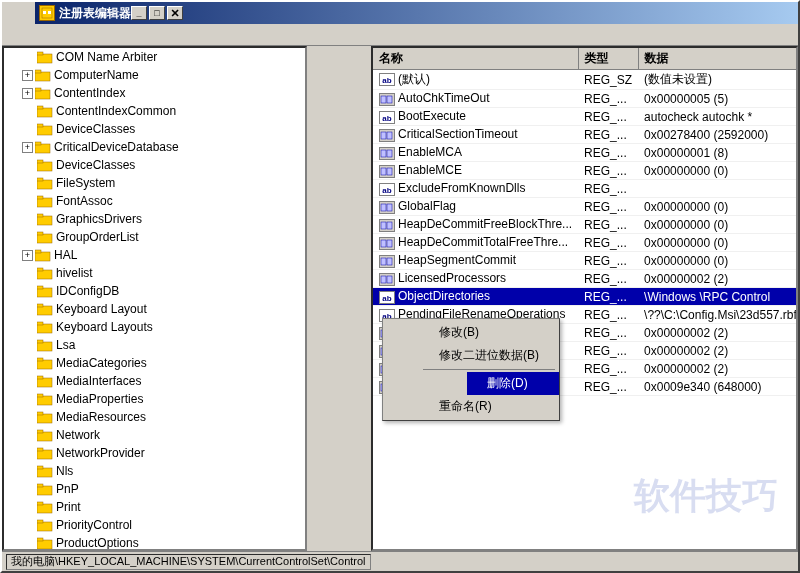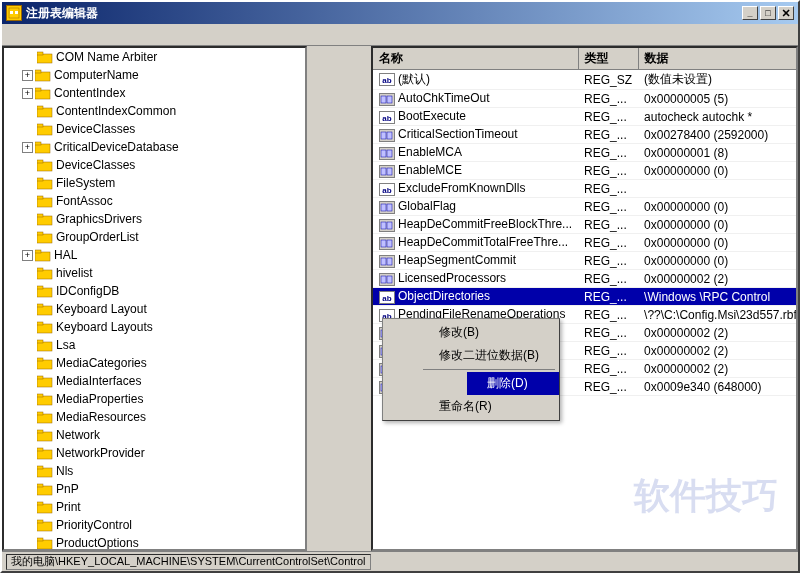--- a/index.html
+++ b/index.html
@@ -23,23 +23,23 @@
       display: flex;
       flex-direction: column;
     }
 
     
     .titlebar {
       height: 22px;
       background: linear-gradient(to right, #0a246a, #a6caf0);
       display: flex;
       align-items: center;
-      justify-content: space-between;
       padding: 0 4px;
       flex-shrink: 0;
+      margin-left: 33px;
     }
     .titlebar-left {
       display: flex;
       align-items: center;
       gap: 4px;
       color: white;
       font-size: 12px;
       font-weight: bold;
     }
     .titlebar-icon {

